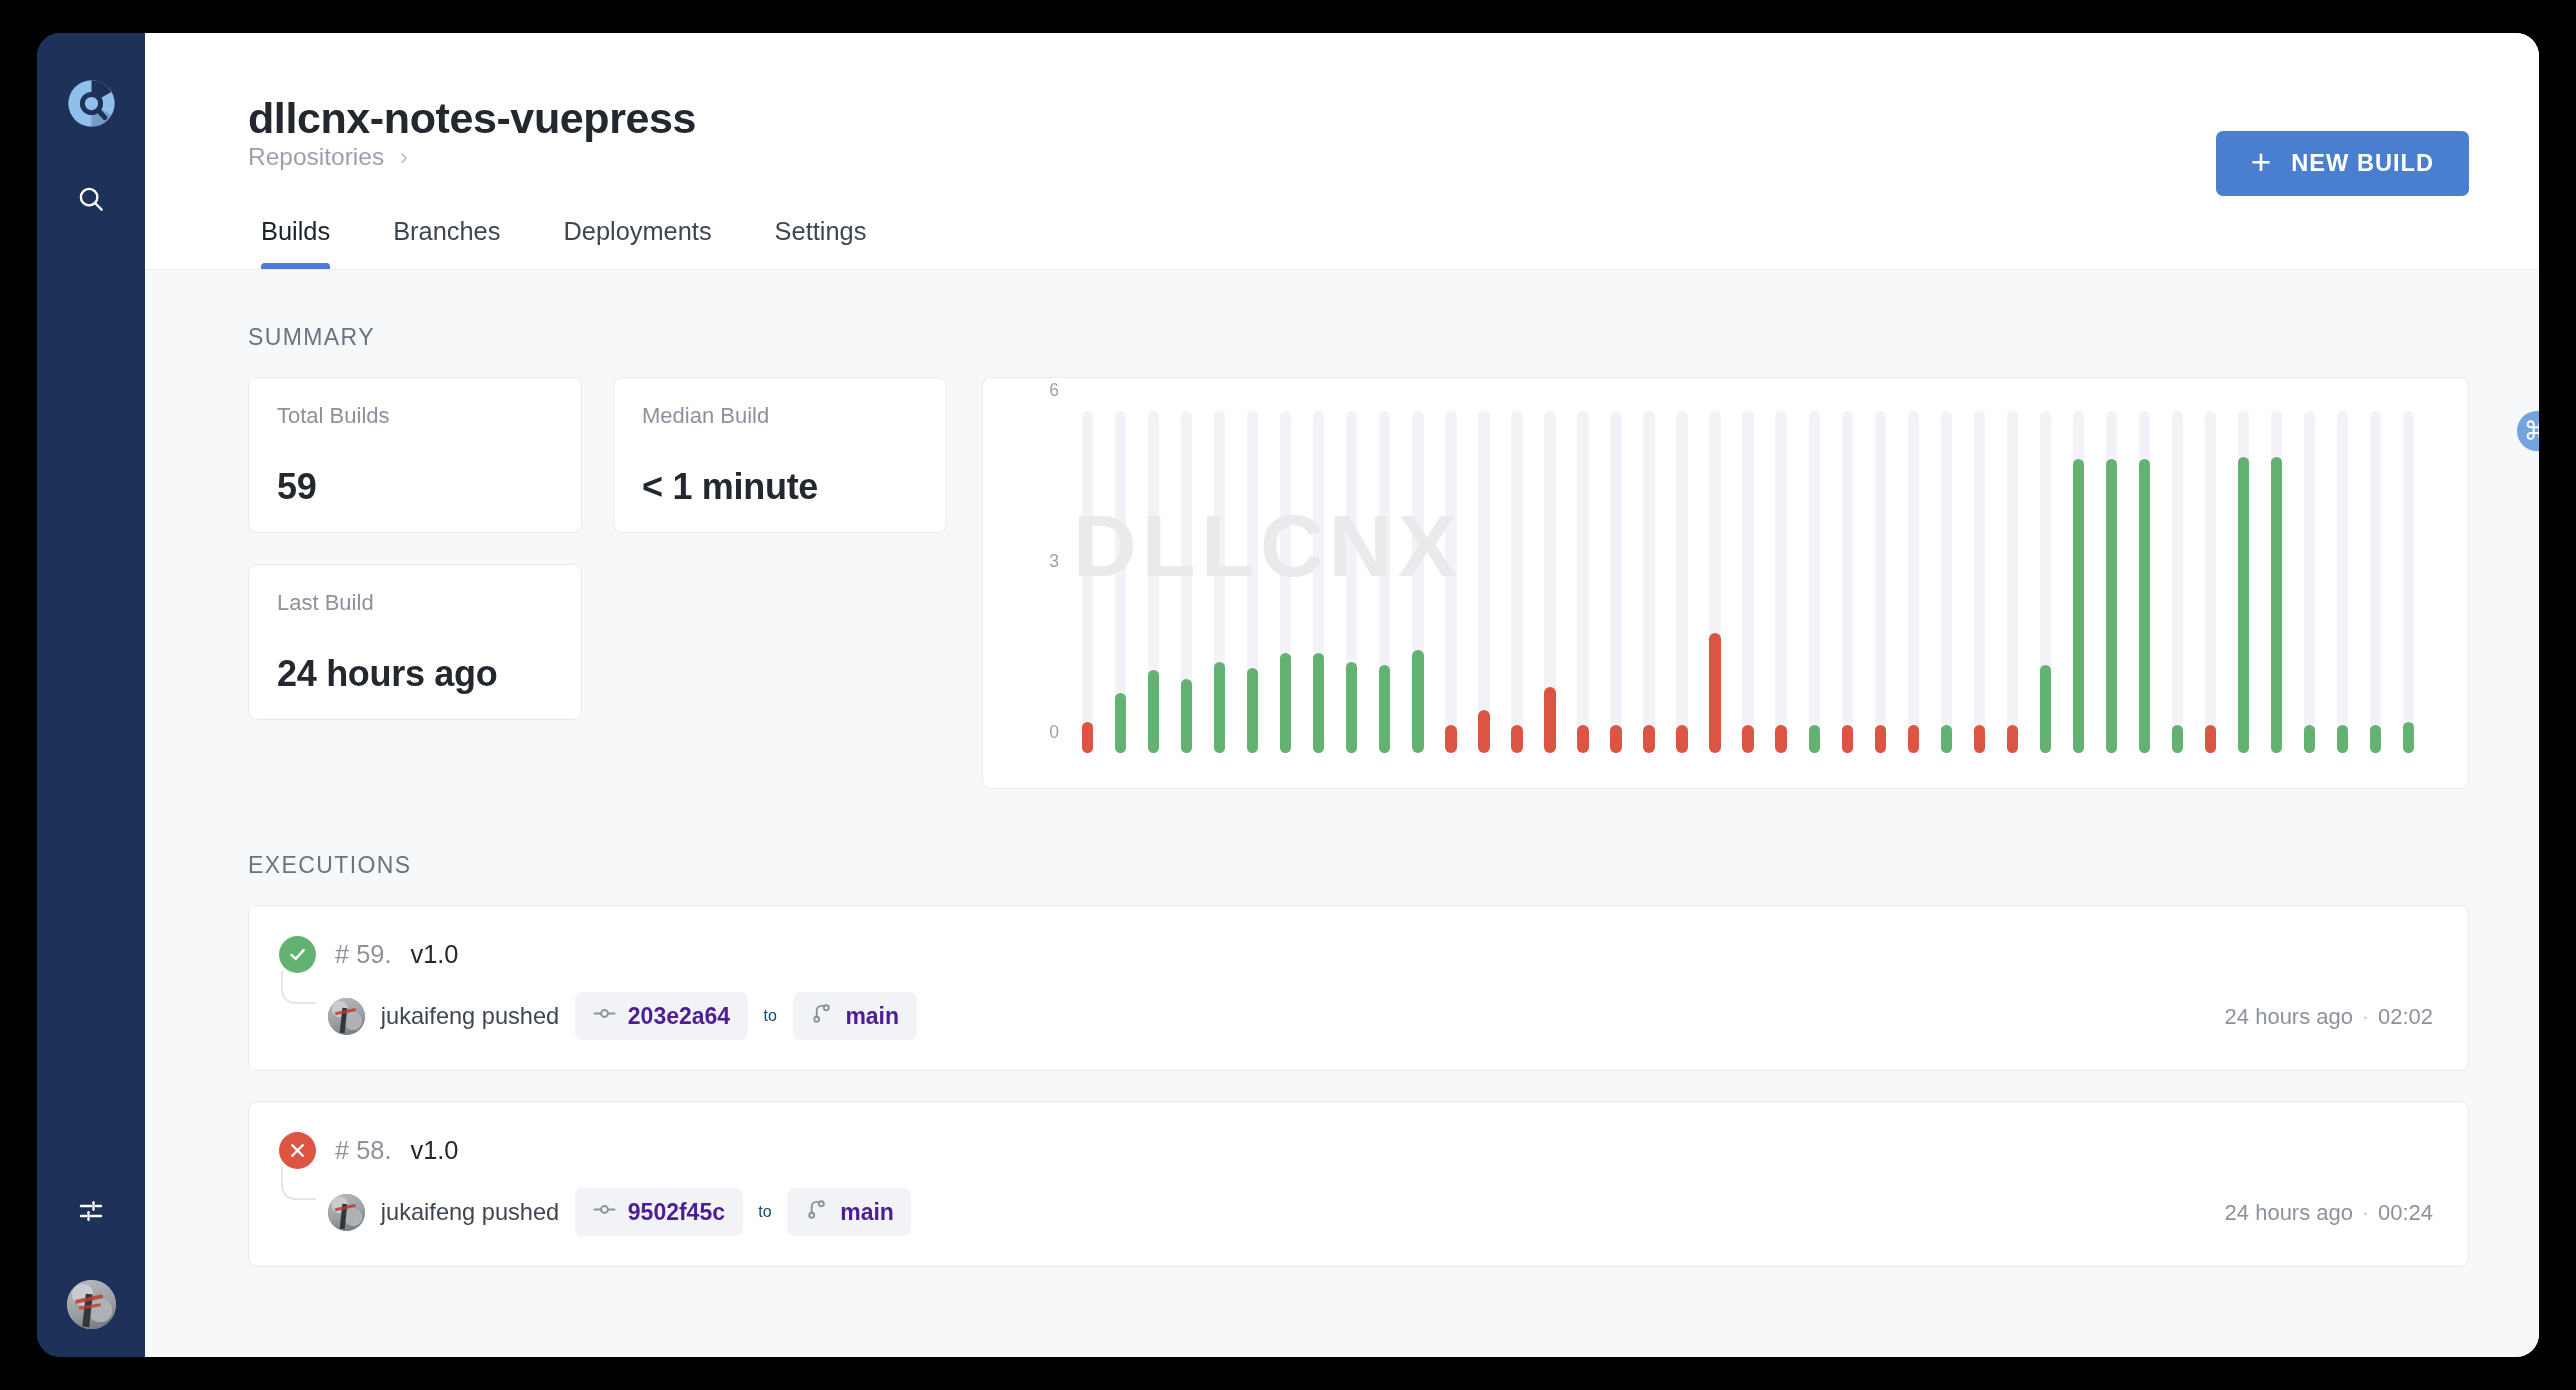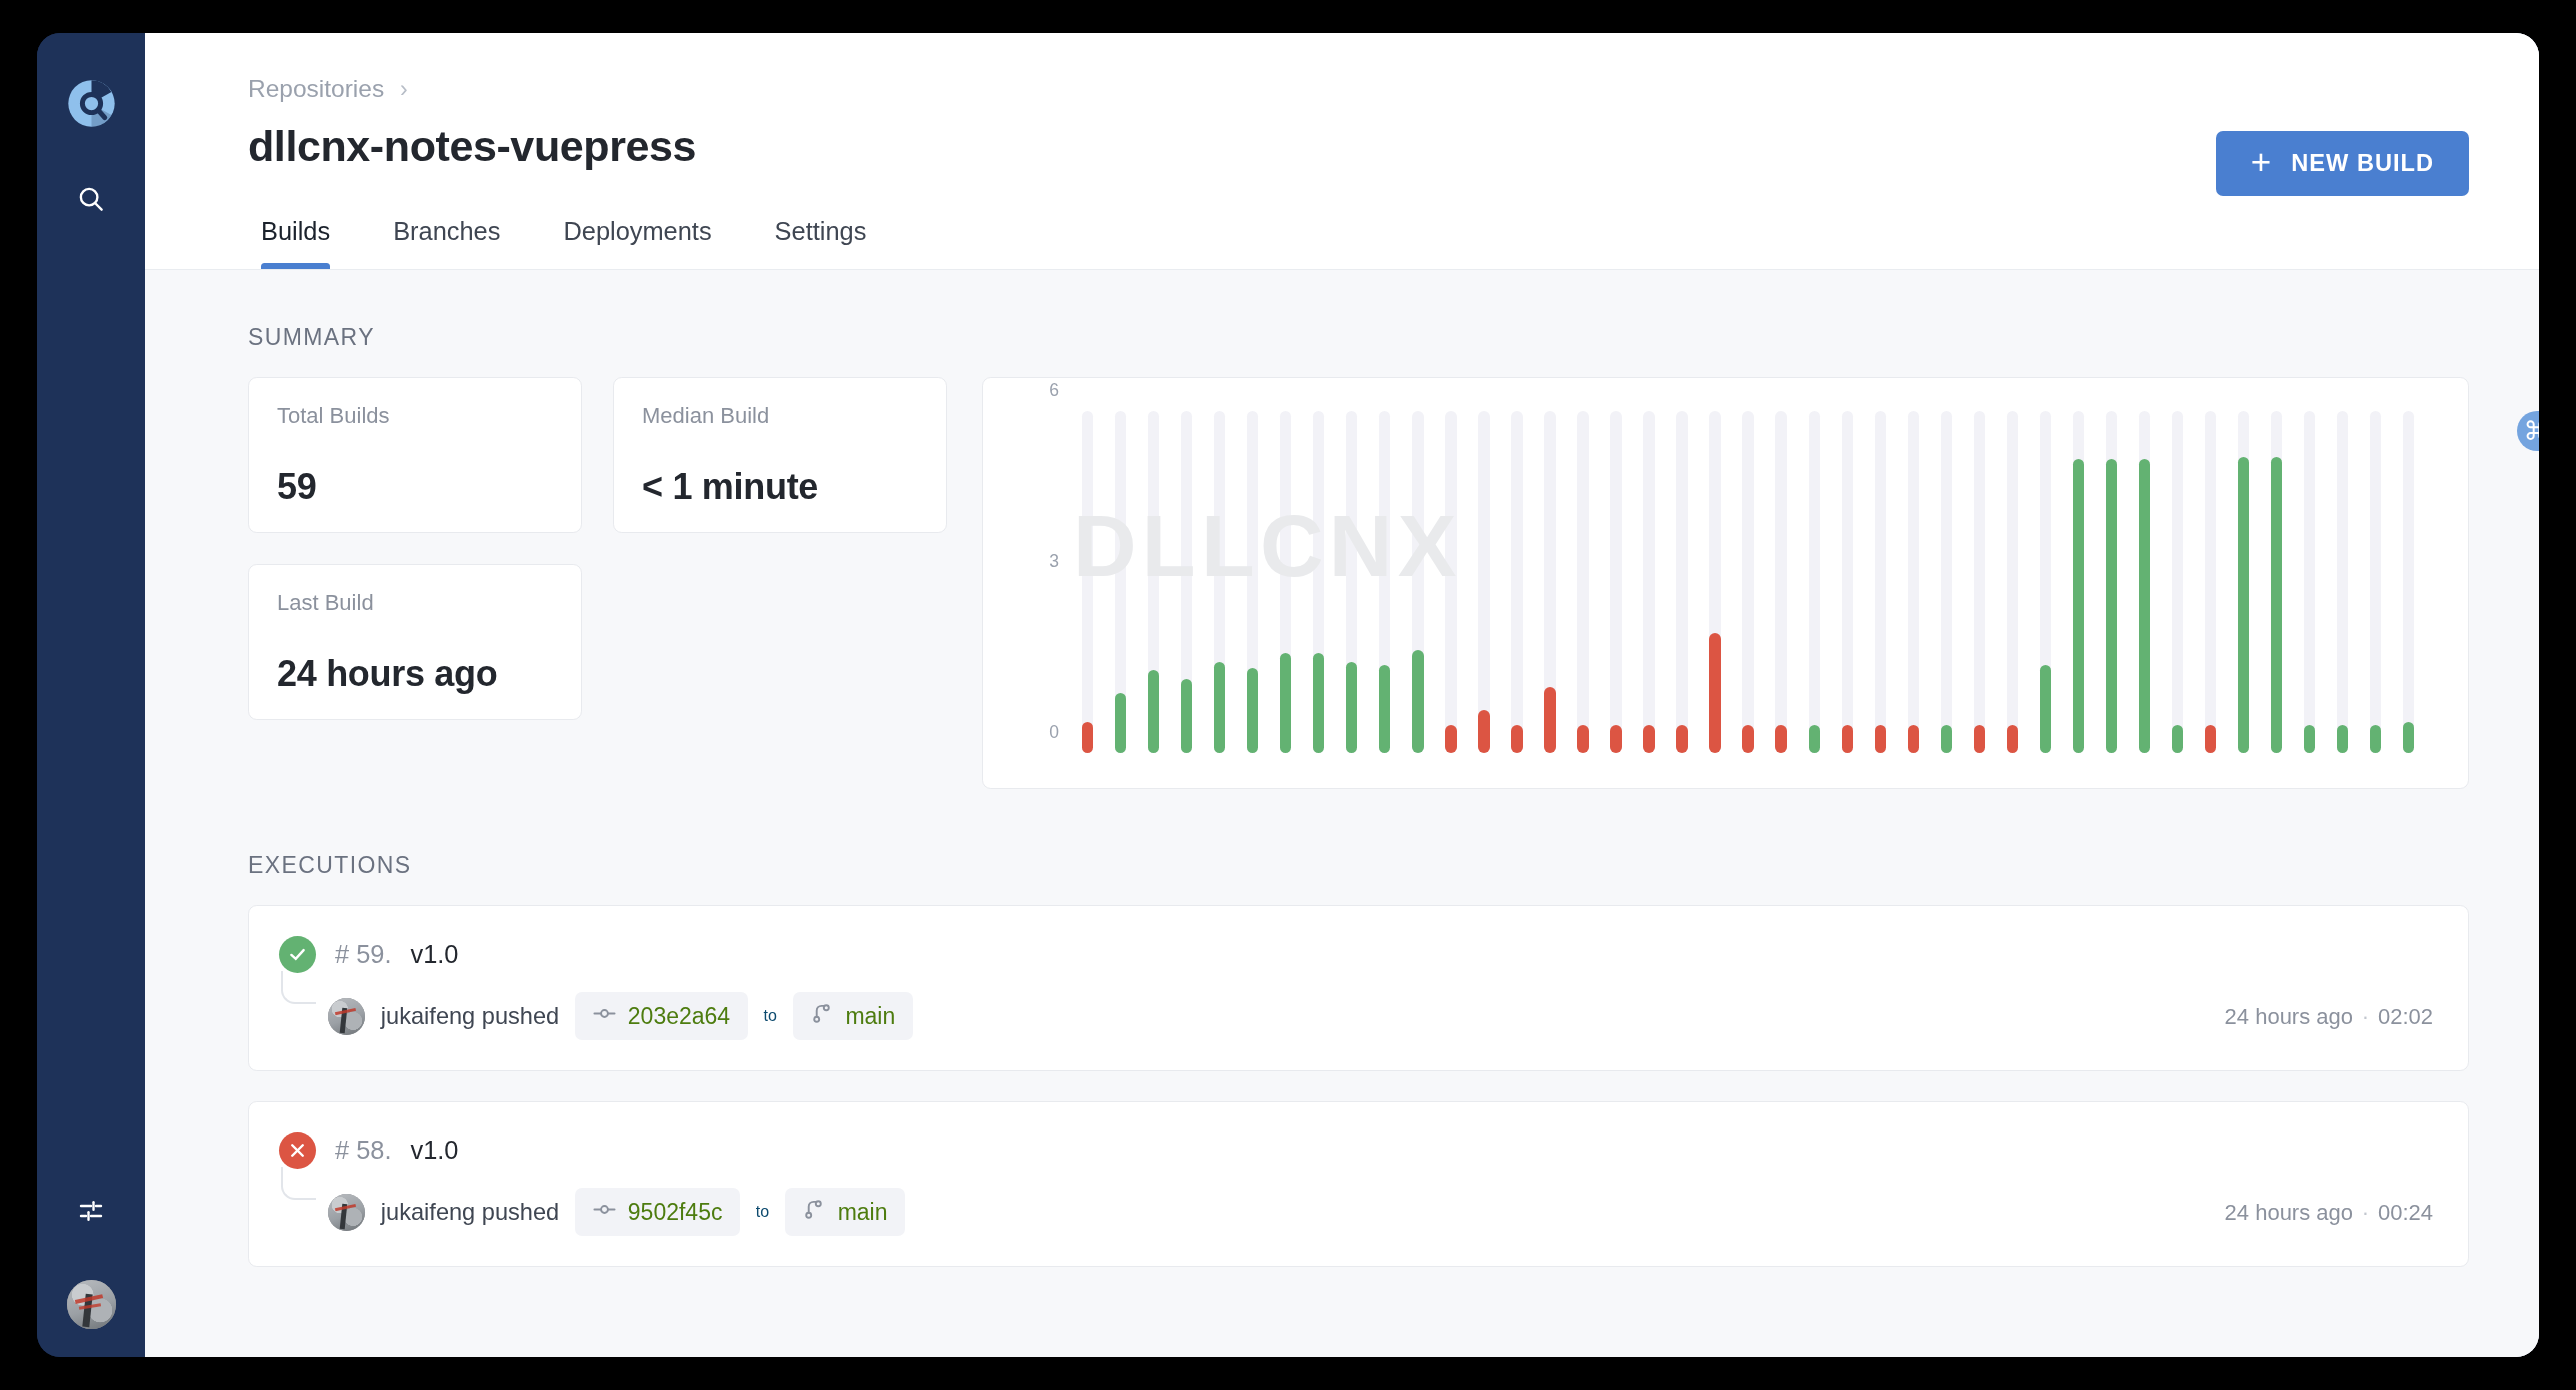--- a/index.html
+++ b/index.html
@@ -281,21 +281,21 @@
   .exec-avatar .av-b { position:absolute; left:36%; top:28%; width:14%; height:68%;
     background:#33373b; transform: rotate(6deg); }
   .exec-avatar .av-c { position:absolute; left:18%; top:34%; width:58%; height:9%;
     background:#c0392b; transform: rotate(-12deg); opacity:.85; }
   .exec-author { font-size: 23.6px; color: #3f4652; }
   .chip {
     display: inline-flex; align-items: center; gap: 12.3px;
     background: #f2f3f7;
     border-radius: 7px;
     padding: 9.6px 17.5px;
-    font-size: 23px; color: #4d7c0f;
+    font-size: 23px; color: #4c1d95; font-weight: bold;
   }
   .chip-to { font-size: 16px; color: #0c4a6e; }
   .exec-time {
     position: absolute; right: 35px; top: 50%;
     transform: translateY(15.8px);
     font-size: 22px; color: #8b919d;
     white-space: nowrap;
   }
   .exec-time .dot { color: #c2c7cf; padding: 0 8.8px; }
 
@@ -354,25 +354,25 @@
         <span class="av-b"></span>
       <span class="av-c"></span>
         <span class="av-d"></span>
     </div>
   </div>
 
   <div id="page">
 
     <div id="page-header">
       <div class="header-inner">
+        <div id="repo-title">dllcnx-notes-vuepress</div>
         <div id="breadcrumb">
           <span class="crumb-link">Repositories</span>
           <span class="crumb-sep">›</span>
         </div>
-        <div id="repo-title">dllcnx-notes-vuepress</div>
       </div>
 
       <button id="new-build-btn">
         <span class="plus">+</span>
         <span>NEW BUILD</span>
       </button>
 
       <div id="tabs">
         <div class="tab active">
           <span>Builds</span>

